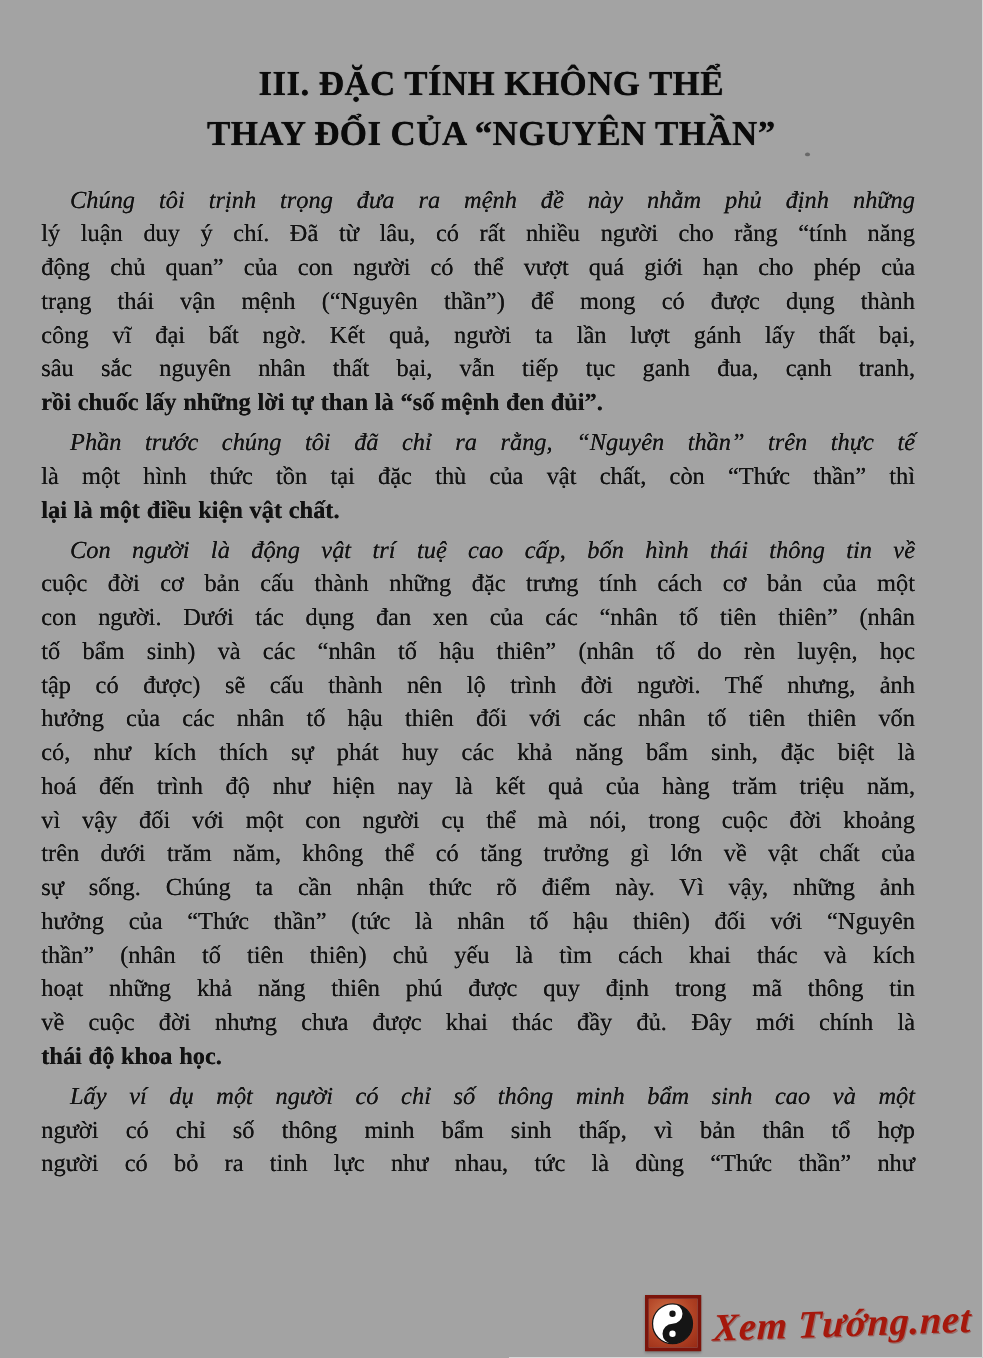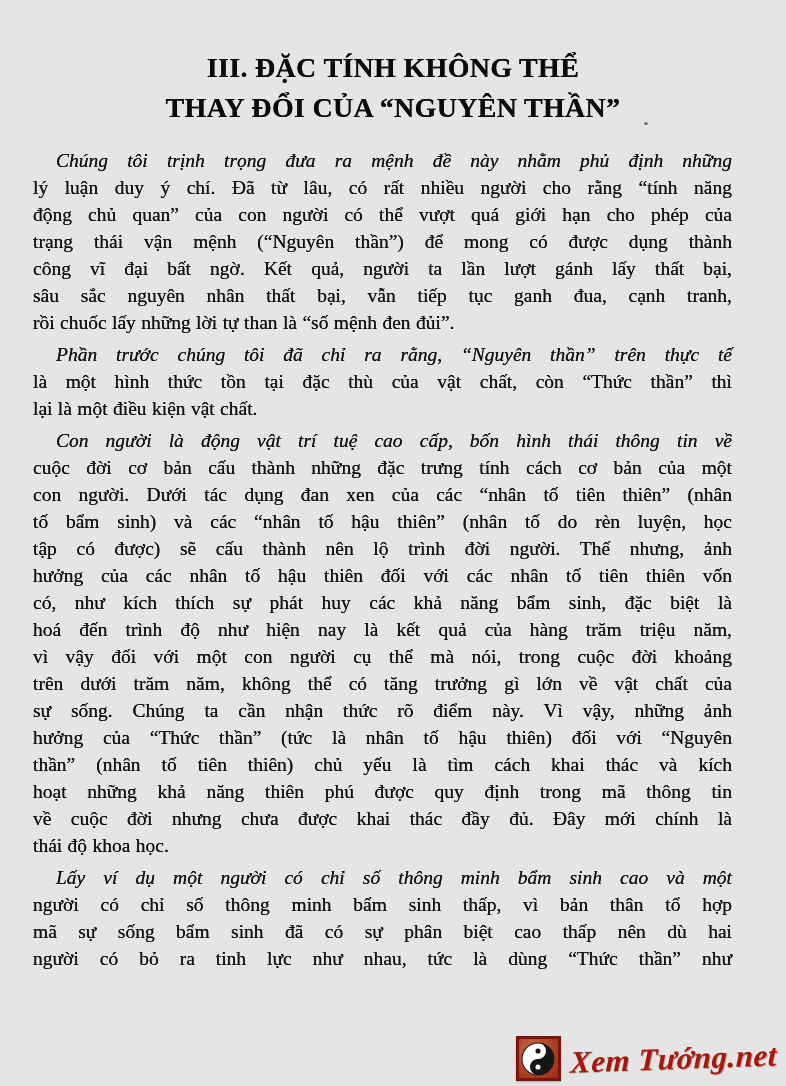--- a/index.html
+++ b/index.html
@@ -1,21 +1,21 @@
 <!DOCTYPE html>
 <html lang="vi"><head>
 <meta charset="utf-8">
 <style>
   html, body { margin: 0; padding: 0; background: #ffffff; }
   .page {
     position: relative;
     width: 786px;
     height: 1086px;
     margin: 0;
-    background: #e5e5e5;
+    background: #a3a3a3;
     overflow: hidden;
     font-family: "Liberation Serif", serif;
   }
   .title-block {
     padding-top: 48px;
     text-align: center;
     color: #0b0b0b;
   }
   .title-line {
     font-size: 28px;
@@ -34,21 +34,21 @@
     text-shadow: 0 0 0.4px #1a1a1a;
   }
   .para { margin: 0 0 5px 0; }
   .line {
     line-height: 27px;
     text-align: justify;
     text-align-last: justify;
     word-spacing: 0.5px;
   }
   .line.first { text-indent: 23px; font-style: italic; }
-  .line.endleft { text-align-last: left; }
+  .line.endleft { text-align-last: left; font-weight: bold; }
   .scan-speck {
     position: absolute;
     left: 644px;
     top: 122px;
     width: 4px;
     height: 3px;
     background: #5a5a5a;
     border-radius: 50%;
     opacity: 0.8;
   }
@@ -124,21 +124,20 @@
         <div class="line">sự sống. Chúng ta cần nhận thức rõ điểm này. Vì vậy, những ảnh</div>
         <div class="line">hưởng của “Thức thần” (tức là nhân tố hậu thiên) đối với “Nguyên</div>
         <div class="line">thần” (nhân tố tiên thiên) chủ yếu là tìm cách khai thác và kích</div>
         <div class="line">hoạt những khả năng thiên phú được quy định trong mã thông tin</div>
         <div class="line">về cuộc đời nhưng  chưa được khai thác đầy đủ. Đây mới chính là</div>
         <div class="line endleft">thái độ khoa học.</div>
       </div>
       <div class="para">
         <div class="line first">Lấy ví dụ một người có chỉ số thông minh bẩm sinh cao và một</div>
         <div class="line">người có chỉ số thông minh bẩm sinh thấp, vì bản thân tổ hợp</div>
-        <div class="line">mã sự sống bẩm sinh đã có sự phân biệt cao thấp nên dù hai</div>
         <div class="line">người có bỏ ra tinh lực như nhau, tức là dùng “Thức thần” như</div>
       </div>
     </div>
 
   <div class="watermark">
     <div class="logo-box">
       <svg width="34" height="34" viewBox="0 0 100 100" aria-hidden="true">
         <circle cx="50" cy="50" r="47" fill="#ffffff" stroke="#151515" stroke-width="3"></circle>
         <path d="M50,3 a47,47 0 0 1 0,94 a23.5,23.5 0 0 1 0,-47 a23.5,23.5 0 0 0 0,-47 z" fill="#151515"></path>
         <circle cx="50" cy="26.5" r="7.5" fill="#151515"></circle>

